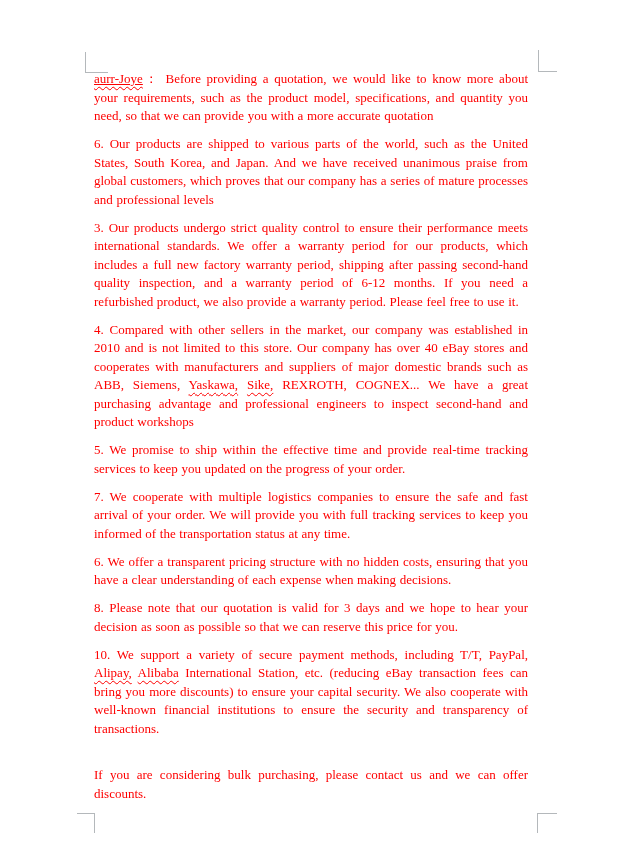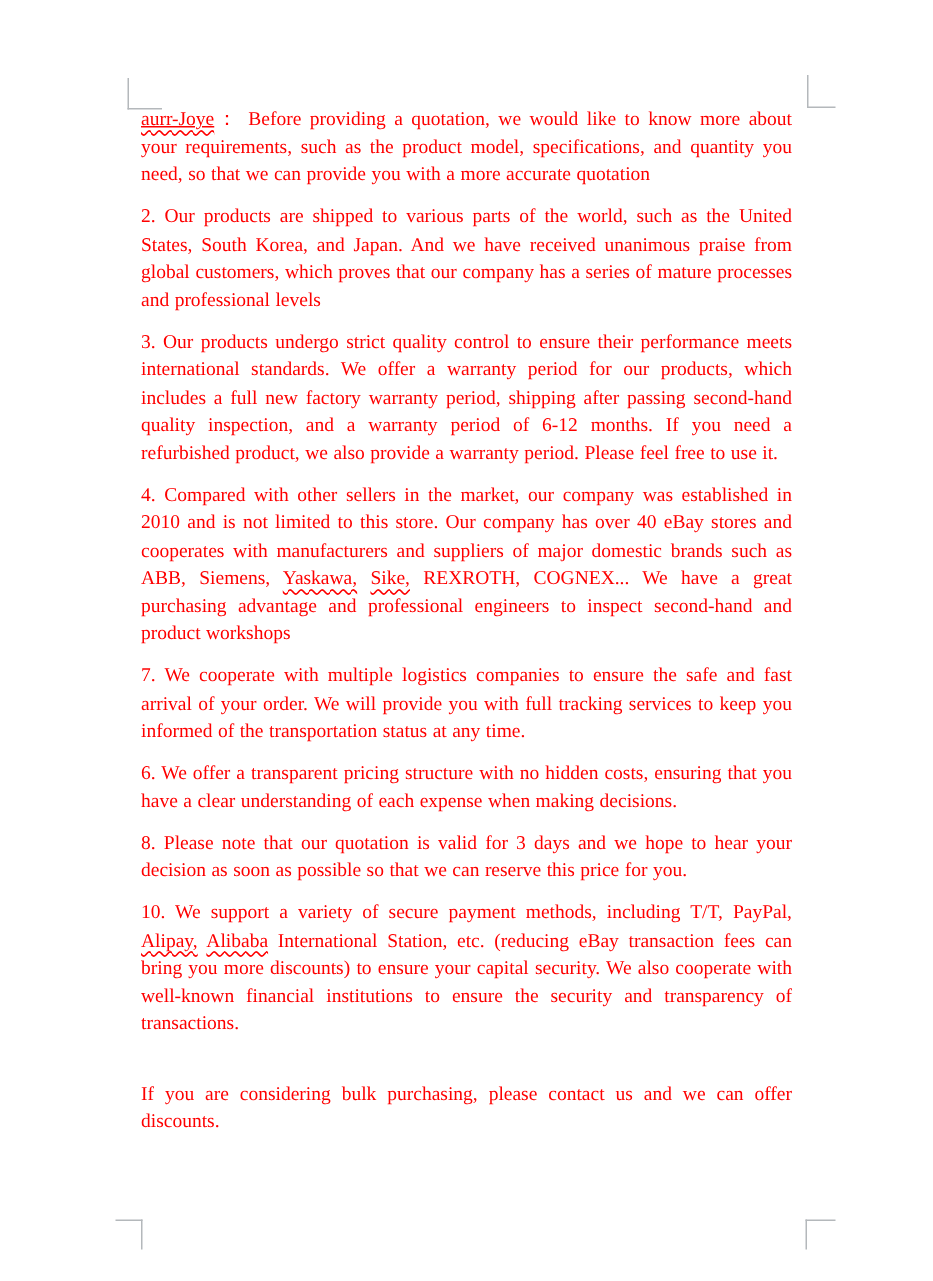--- a/index.html
+++ b/index.html
@@ -50,21 +50,22 @@
 </head>
 <body>
 
 <div class="crop crop-tl"></div>
 <div class="crop crop-tr"></div>
 <div class="crop crop-bl"></div>
 <div class="crop crop-br"></div>
 
 <div class="doc-body">
     <p class="para"><span class="u"><span class="sq">aurr-Joye</span></span><span>： Before providing a quotation, we would like to know more about your requirements, such as the product model, specifications, and quantity you need, so that we can provide you with a more accurate quotation</span></p>
-    <p class="para"><span>2. Our products are shipped to various parts of the world, such as the United States, South Korea, and Japan. And we have received unanimous praise from global customers, which proves that our company has a series of mature processes and professional levels</span></p>
+    <p class="para"><span>6. Our products are shipped to various parts of the world, such as the United States, South Korea, and Japan. And we have received unanimous praise from global customers, which proves that our company has a series of mature processes and professional levels</span></p>
     <p class="para"><span>3. Our products undergo strict quality control to ensure their performance meets international standards. We offer a warranty period for our products, which includes a full new factory warranty period, shipping after passing second-hand quality inspection, and a warranty period of 6-12 months. If you need a refurbished product, we also provide a warranty period. Please feel free to use it.</span></p>
     <p class="para"><span>4. Compared with other sellers in the market, our company was established in 2010 and is not limited to this store. Our company has over 40 eBay stores and cooperates with manufacturers and suppliers of major domestic brands such as ABB, Siemens, </span><span><span class="sq">Yaskawa,</span></span><span> </span><span><span class="sq">Sike,</span></span><span> REXROTH, COGNEX... We have a great purchasing advantage and professional engineers to inspect second-hand and product workshops</span></p>
+    <p class="para"><span>5. We promise to ship within the effective time and provide real-time tracking services to keep you updated on the progress of your order.</span></p>
     <p class="para"><span>7. We cooperate with multiple logistics companies to ensure the safe and fast arrival of your order. We will provide you with full tracking services to keep you informed of the transportation status at any time.</span></p>
     <p class="para"><span>6. We offer a transparent pricing structure with no hidden costs, ensuring that you have a clear understanding of each expense when making decisions.</span></p>
     <p class="para"><span>8. Please note that our quotation is valid for 3 days and we hope to hear your decision as soon as possible so that we can reserve this price for you.</span></p>
     <p class="para"><span>10. We support a variety of secure payment methods, including T/T, PayPal, </span><span><span class="sq">Alipay,</span></span><span> </span><span><span class="sq">Alibaba</span></span><span> International Station, etc. (reducing eBay transaction fees can bring you more discounts) to ensure your capital security. We also cooperate with well-known financial institutions to ensure the security and transparency of transactions.</span></p>
     <p class="para"><span>If you are considering bulk purchasing, please contact us and we can offer discounts.</span></p>
   </div>
 
 </body></html>

